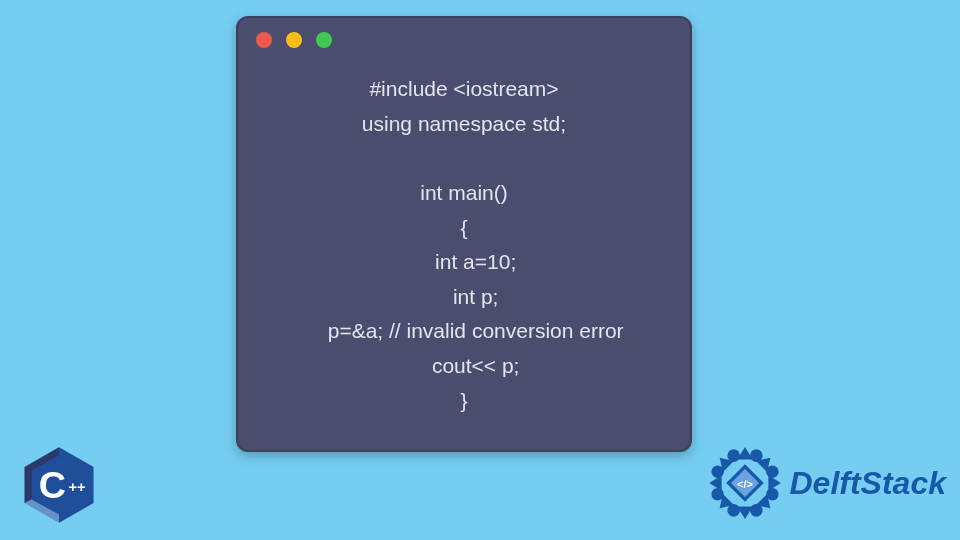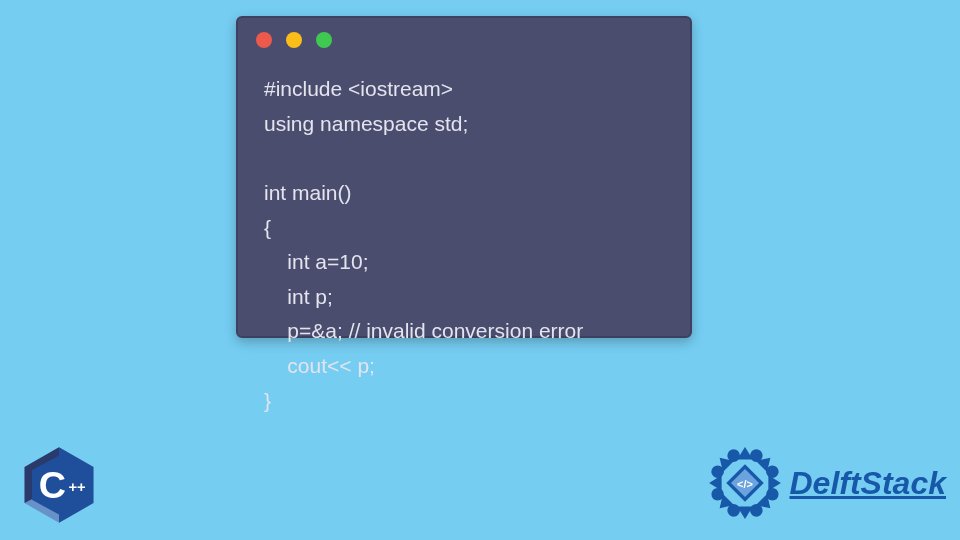--- a/index.html
+++ b/index.html
@@ -9,25 +9,26 @@
     background: #75cdf2;
     position: relative;
     font-family: Arial, Helvetica, sans-serif;
     overflow: hidden;
   }
   .code-window {
     position: absolute;
     left: 236px;
     top: 16px;
     width: 456px;
-    height: 322px;
+    height: 436px;
     background: #4b4d6e;
-    border-radius: 6px;
+    border-radius: 12px;
     border: 2px solid #3e4060;
     box-shadow: 0 4px 12px rgba(0,0,0,0.25);
+    text-align: center;
   }
   .titlebar {
     display: flex;
     gap: 14px;
     padding: 14px 18px 6px 18px;
     align-items: center;
   }
   .dot {
     width: 16px;
     height: 16px;
@@ -58,21 +59,20 @@
     display: flex;
     align-items: center;
     gap: 6px;
   }
   .brand-text {
     font-family: "Segoe UI", Arial, sans-serif;
     font-size: 32px;
     font-style: italic;
     font-weight: 600;
     color: #1758a8;
-    text-decoration: underline;
   }
   .brand-mark {
     width: 78px;
     height: 78px;
   }
 </style>
 </head>
 <body>
 
 <div class="code-window">

